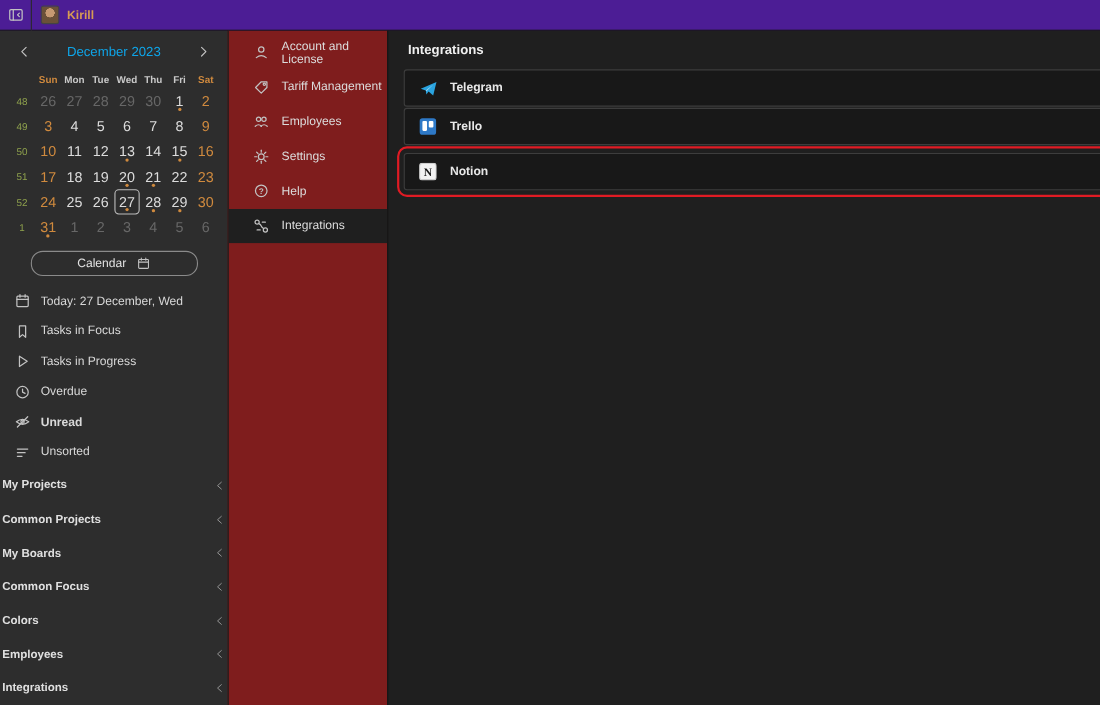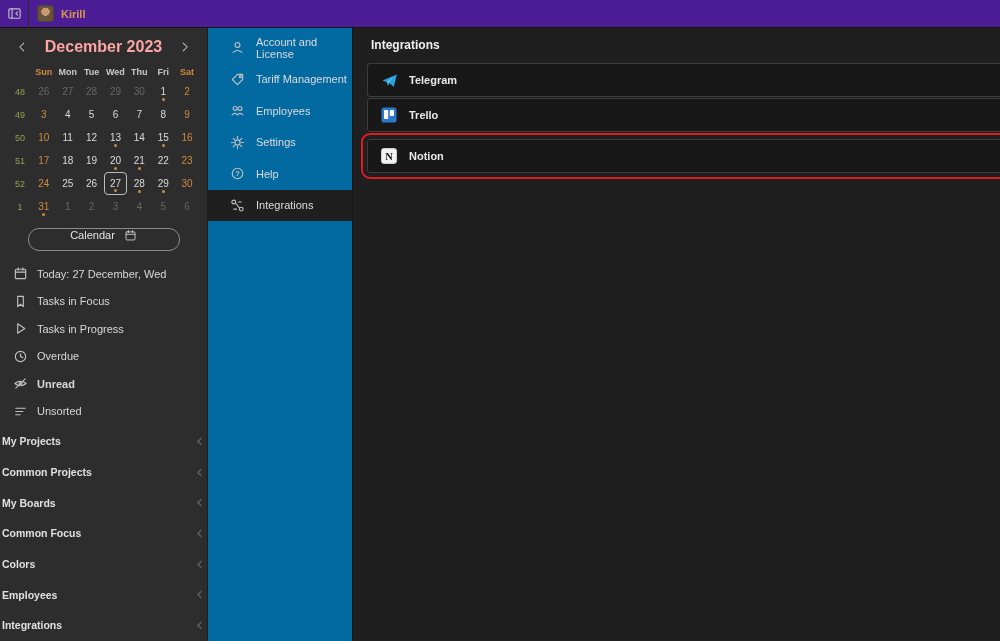--- a/index.html
+++ b/index.html
@@ -19,52 +19,52 @@
     border-right:1px solid #2a2a2a; cursor:pointer; }
   .avatar { width:17px; height:17px; border-radius:3px; margin-left:8px;
     background:radial-gradient(circle at 50% 38%, #c79a72 0 34%, #6b5138 36% 100%);
     border:1px solid #444; }
   .user-name { margin-left:7px; font-weight:bold; font-size:11px; color:#d79b53; }
 
   
   .sidebar { position:absolute; top:28px; left:0; width:207px; bottom:0; background:#2d2d2d; }
   .cal-head { display:flex; align-items:center; justify-content:space-between; padding:10px 12px 2px 12px; }
   .cal-nav { width:20px; height:18px; display:flex; align-items:center; justify-content:center; cursor:pointer; }
-  .cal-title { font-weight:bold; font-size:16px; color:#fca5a5; }
+  .cal-title { font-weight:normal; font-size:12px; color:#0ea5e9; }
   .cal-wd, .cal-grid { display:grid; grid-template-columns:repeat(8,1fr); padding:0 8px; }
   .cal-wd { margin-top:6px; }
   .cal-wd-cell { height:16px; display:flex; align-items:center; justify-content:center;
     font-size:9px; font-weight:bold; color:#c9c9c9; }
   .cal-wd-cell.wkd { color:#d08a3e; }
   .cal-cell { height:23px; display:flex; align-items:center; justify-content:center;
-    font-size:10px; color:#dcdcdc; position:relative; border-radius:4px; cursor:pointer; }
+    font-size:13px; color:#dcdcdc; position:relative; border-radius:4px; cursor:pointer; }
   .cal-cell.wk { color:#8fa24d; font-size:9px; cursor:default; }
   .cal-cell.mut { color:#676767; }
   .cal-cell.wkd { color:#d08a3e; }
   .cal-cell.sel { border:1px solid #bdbdbd; }
   .cal-cell.dot::after { content:''; position:absolute; bottom:2px; left:50%; margin-left:-1.5px;
     width:3px; height:3px; border-radius:50%; background:#d08a3e; }
   .cal-btn { margin:10px auto 0 auto; width:152px; height:23px; border:1px solid #8b8b8b;
-    border-radius:11px; display:flex; align-items:flex-start; justify-content:center; gap:9px;
+    border-radius:11px; display:flex; align-items:center; justify-content:center; gap:9px;
     color:#e2e2e2; font-size:11px; cursor:pointer; }
 
   .quick-list { margin-top:9px; }
   .quick-item { height:27.5px; display:flex; align-items:center; gap:9px; padding:0 12px;
     font-size:11px; color:#d8d8d8; cursor:pointer; }
   .quick-item.bold { font-weight:bold; }
   .iko { width:16px; height:16px; flex:none; display:flex; align-items:center; justify-content:center; }
 
   .section-list { margin-top:1px; }
   .section-row { height:30.7px; display:flex; align-items:center; justify-content:space-between;
     padding:0 2px; font-size:10.5px; font-weight:bold; color:#e0e0e0; cursor:pointer; }
   .section-row .chev { opacity:.75; }
 
   
   .panel2 { position:absolute; top:28px; left:207px; width:145px; bottom:0;
-    background:#0369a1; border-left:1px solid #1d1d1d; padding-top:4px; }
+    background:#7f1d1d; border-left:1px solid #1d1d1d; padding-top:4px; }
   .menu-item { height:31.5px; display:flex; align-items:center; gap:11px; padding-left:21px;
     font-size:11px; color:#dcdcdc; cursor:pointer; }
   .menu-item.selected { background:#1f1f1f; }
 
   
   .main { position:absolute; top:28px; left:352px; right:0; bottom:0;
     background:#1f1f1f; border-left:1px solid #161616; }
   .main-title { margin:10px 0 0 18px; font-size:12px; font-weight:bold; color:#f0f0f0; }
   .group-title { margin:21px 0 0 18px; font-size:11.5px; font-weight:bold; color:#eaeaea; }
   .int-list { margin-top:11px; }

